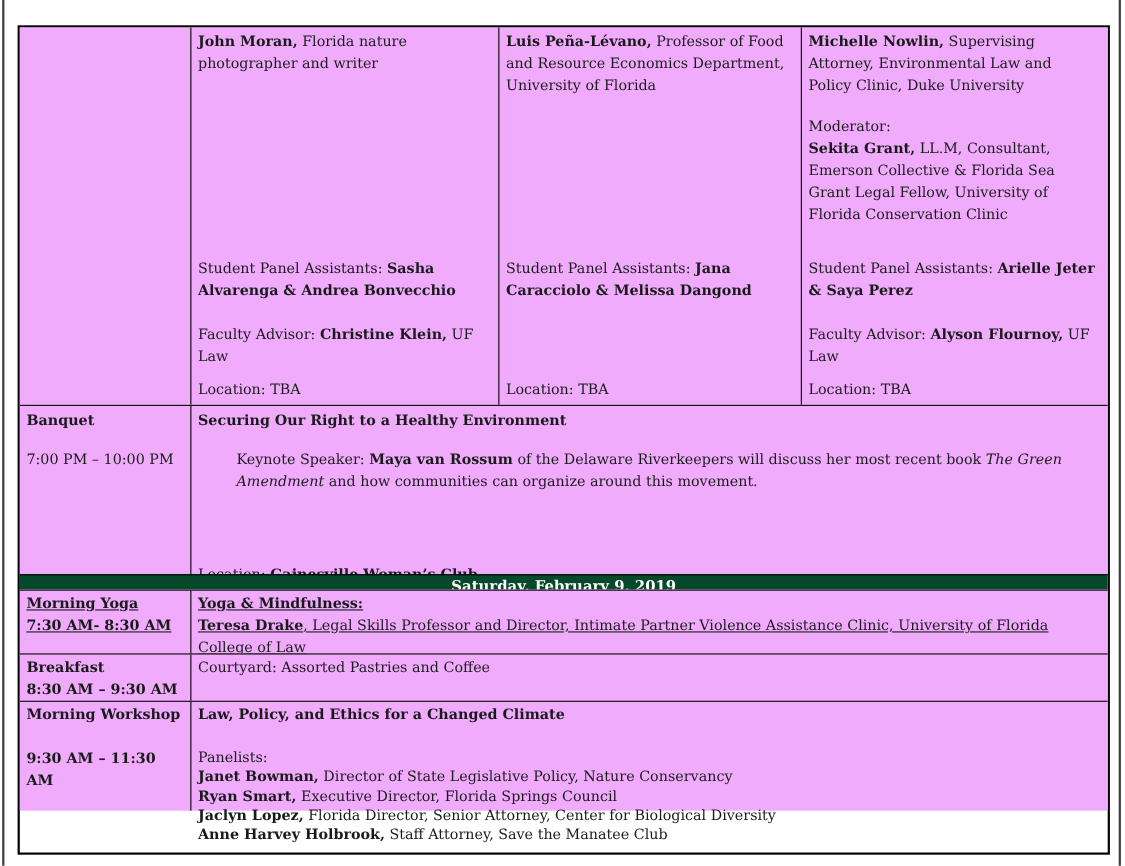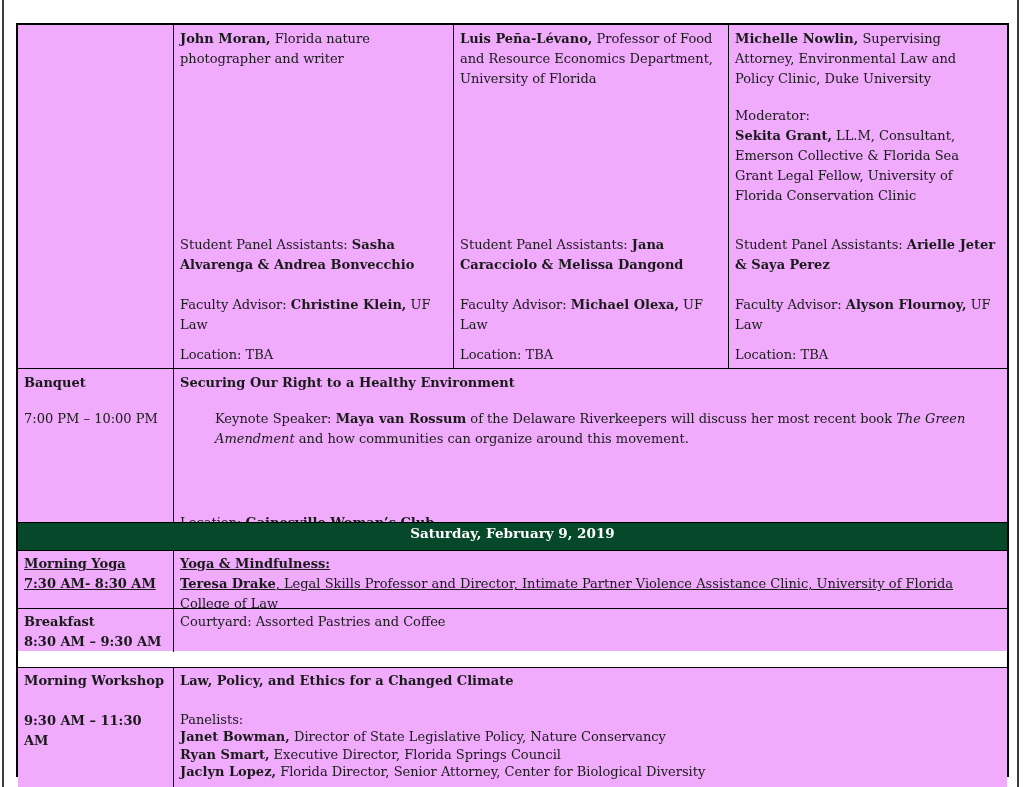--- a/index.html
+++ b/index.html
@@ -13,25 +13,25 @@
   }
   .tbl{
     position:absolute;left:12px;top:27px;width:993px;height:754px;
     border:2px solid #000;box-sizing:border-box;
     font-size:13px;line-height:20px;
   }
   .row{position:relative;box-sizing:border-box;display:grid;background:#f0abfc;}
   .row + .row{border-top:1.5px solid #000;}
   .r1{height:343px;grid-template-columns:155px 280px 275px 1fr;}
   .r2{height:154px;grid-template-columns:155px 1fr;}
-  .r3{height:28px;display:block;background:#06492a;color:#fff;text-align:center;
+  .r3{height:14px;display:block;background:#06492a;color:#fff;text-align:center;
       font-weight:bold;line-height:21px;font-size:13.5px;}
   .r4{height:58px;grid-template-columns:155px 1fr;text-decoration:underline;}
   .r5{height:43px;grid-template-columns:155px 1fr;}
-  .r6{height:130px;grid-template-columns:155px 1fr;margin-top:16px;}
+  .r6{height:100px;grid-template-columns:155px 1fr;}
   .cell{position:relative;box-sizing:border-box;padding:3px 8px 0 6px;}
   .cell + .cell{border-left:1.5px solid #000;}
   p{margin:0;}
   .blk{position:absolute;left:6px;right:8px;margin:0;}
   .sp{top:4px;}
   .mod{top:81px;}
   .pa{top:210px;}
   .fa{top:270px;}
   .loc{top:320px;}
   .bq-label{top:4px;font-weight:bold;}
@@ -58,21 +58,20 @@
       <div class="cell">
         <p class="blk sp"><b>John Moran,</b><span> Florida nature photographer and writer</span></p>
         <p class="blk pa"><span>Student Panel Assistants: </span><b>Sasha Alvarenga &amp; Andrea Bonvecchio</b></p>
         <p class="blk fa"><span>Faculty Advisor: </span><b>Christine Klein,</b><span> UF Law</span></p>
         <p class="blk loc">Location: TBA</p>
       </div>
 
       <div class="cell">
         <p class="blk sp"><b>Luis Peña-Lévano,</b><span> Professor of Food and Resource Economics Department, University of Florida</span></p>
         <p class="blk pa"><span>Student Panel Assistants: </span><b>Jana Caracciolo &amp; Melissa Dangond</b></p>
-        <p class="blk fa"><span>Faculty Advisor: </span><b>Michael Olexa,</b><span> UF Law</span></p>
         <p class="blk loc">Location: TBA</p>
       </div>
 
       <div class="cell">
         <p class="blk sp"><b>Michelle Nowlin,</b><span> Supervising Attorney, Environmental Law and Policy Clinic, Duke University</span></p>
         <p class="blk mod"><span>Moderator:</span><br><b>Sekita Grant,</b><span> LL.M, Consultant, Emerson Collective &amp; Florida Sea Grant Legal Fellow, University of Florida Conservation Clinic</span></p>
         <p class="blk pa"><span>Student Panel Assistants: </span><b>Arielle Jeter &amp; Saya Perez</b></p>
         <p class="blk fa"><span>Faculty Advisor: </span><b>Alyson Flournoy,</b><span> UF Law</span></p>
         <p class="blk loc">Location: TBA</p>
       </div>
@@ -121,18 +120,19 @@
         <p class="blk ws-title">Morning Workshop</p>
         <p class="blk ws-time">9:30 AM – 11:30 AM</p>
       </div>
       <div class="cell">
         <p class="blk ws-title">Law, Policy, and Ethics for a Changed Climate</p>
         <div class="blk ws-list">
           <p>Panelists:</p>
           <p><b>Janet Bowman,</b><span> Director of State Legislative Policy, Nature Conservancy</span></p>
           <p><b>Ryan Smart,</b><span> Executive Director, Florida Springs Council</span></p>
           <p><b>Jaclyn Lopez,</b><span> Florida Director, Senior Attorney, Center for Biological Diversity</span></p>
+          <p><b>Anne Harvey Holbrook,</b><span> Staff Attorney, Save the Manatee Club</span></p>
         </div>
       </div>
     </div>
 
   </div>
 </div>
 
 </body></html>

